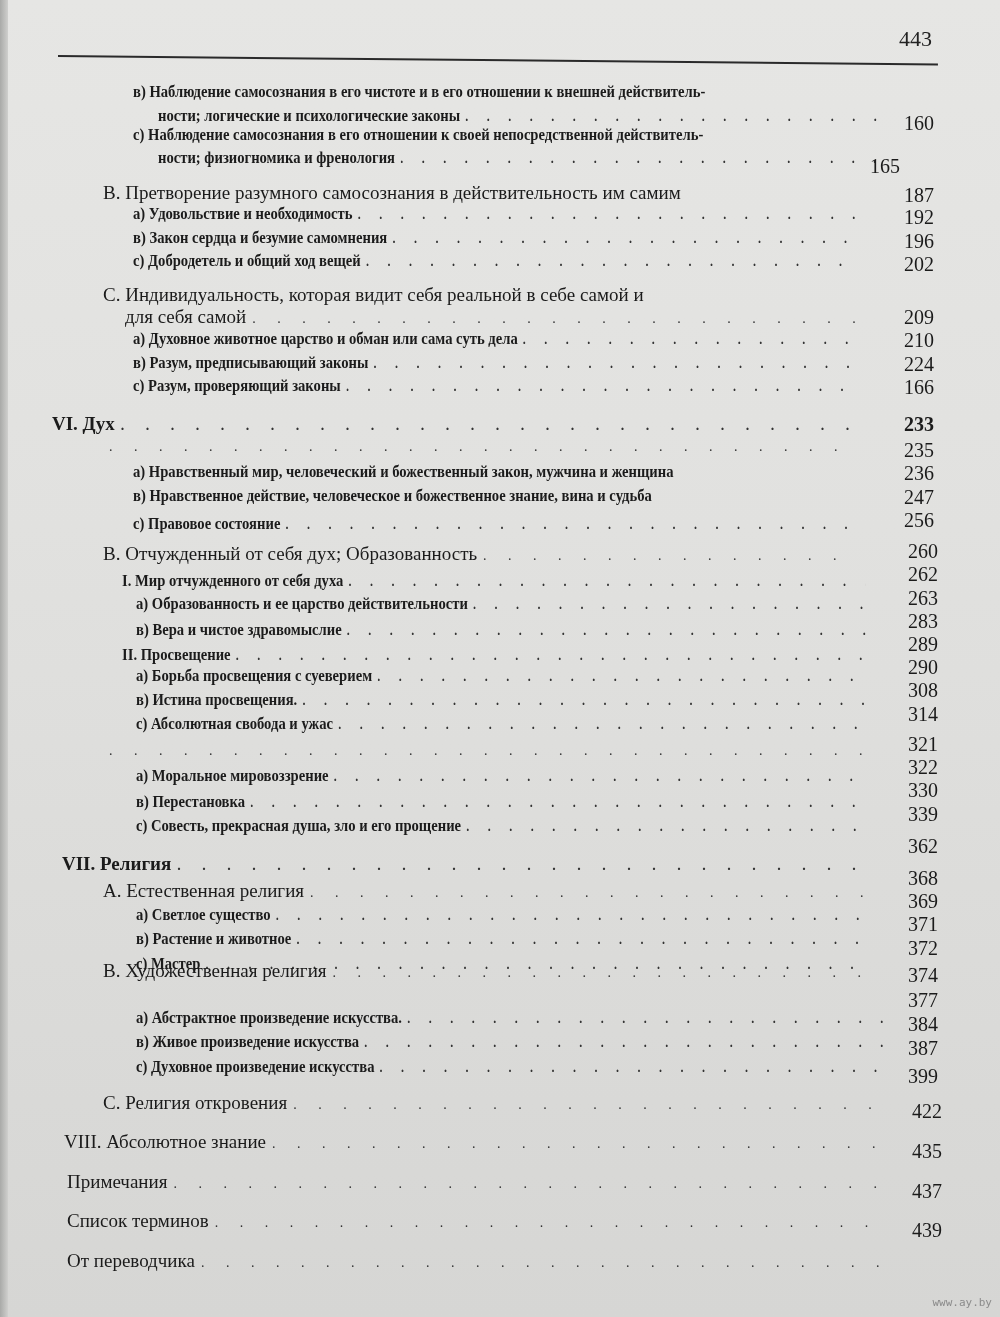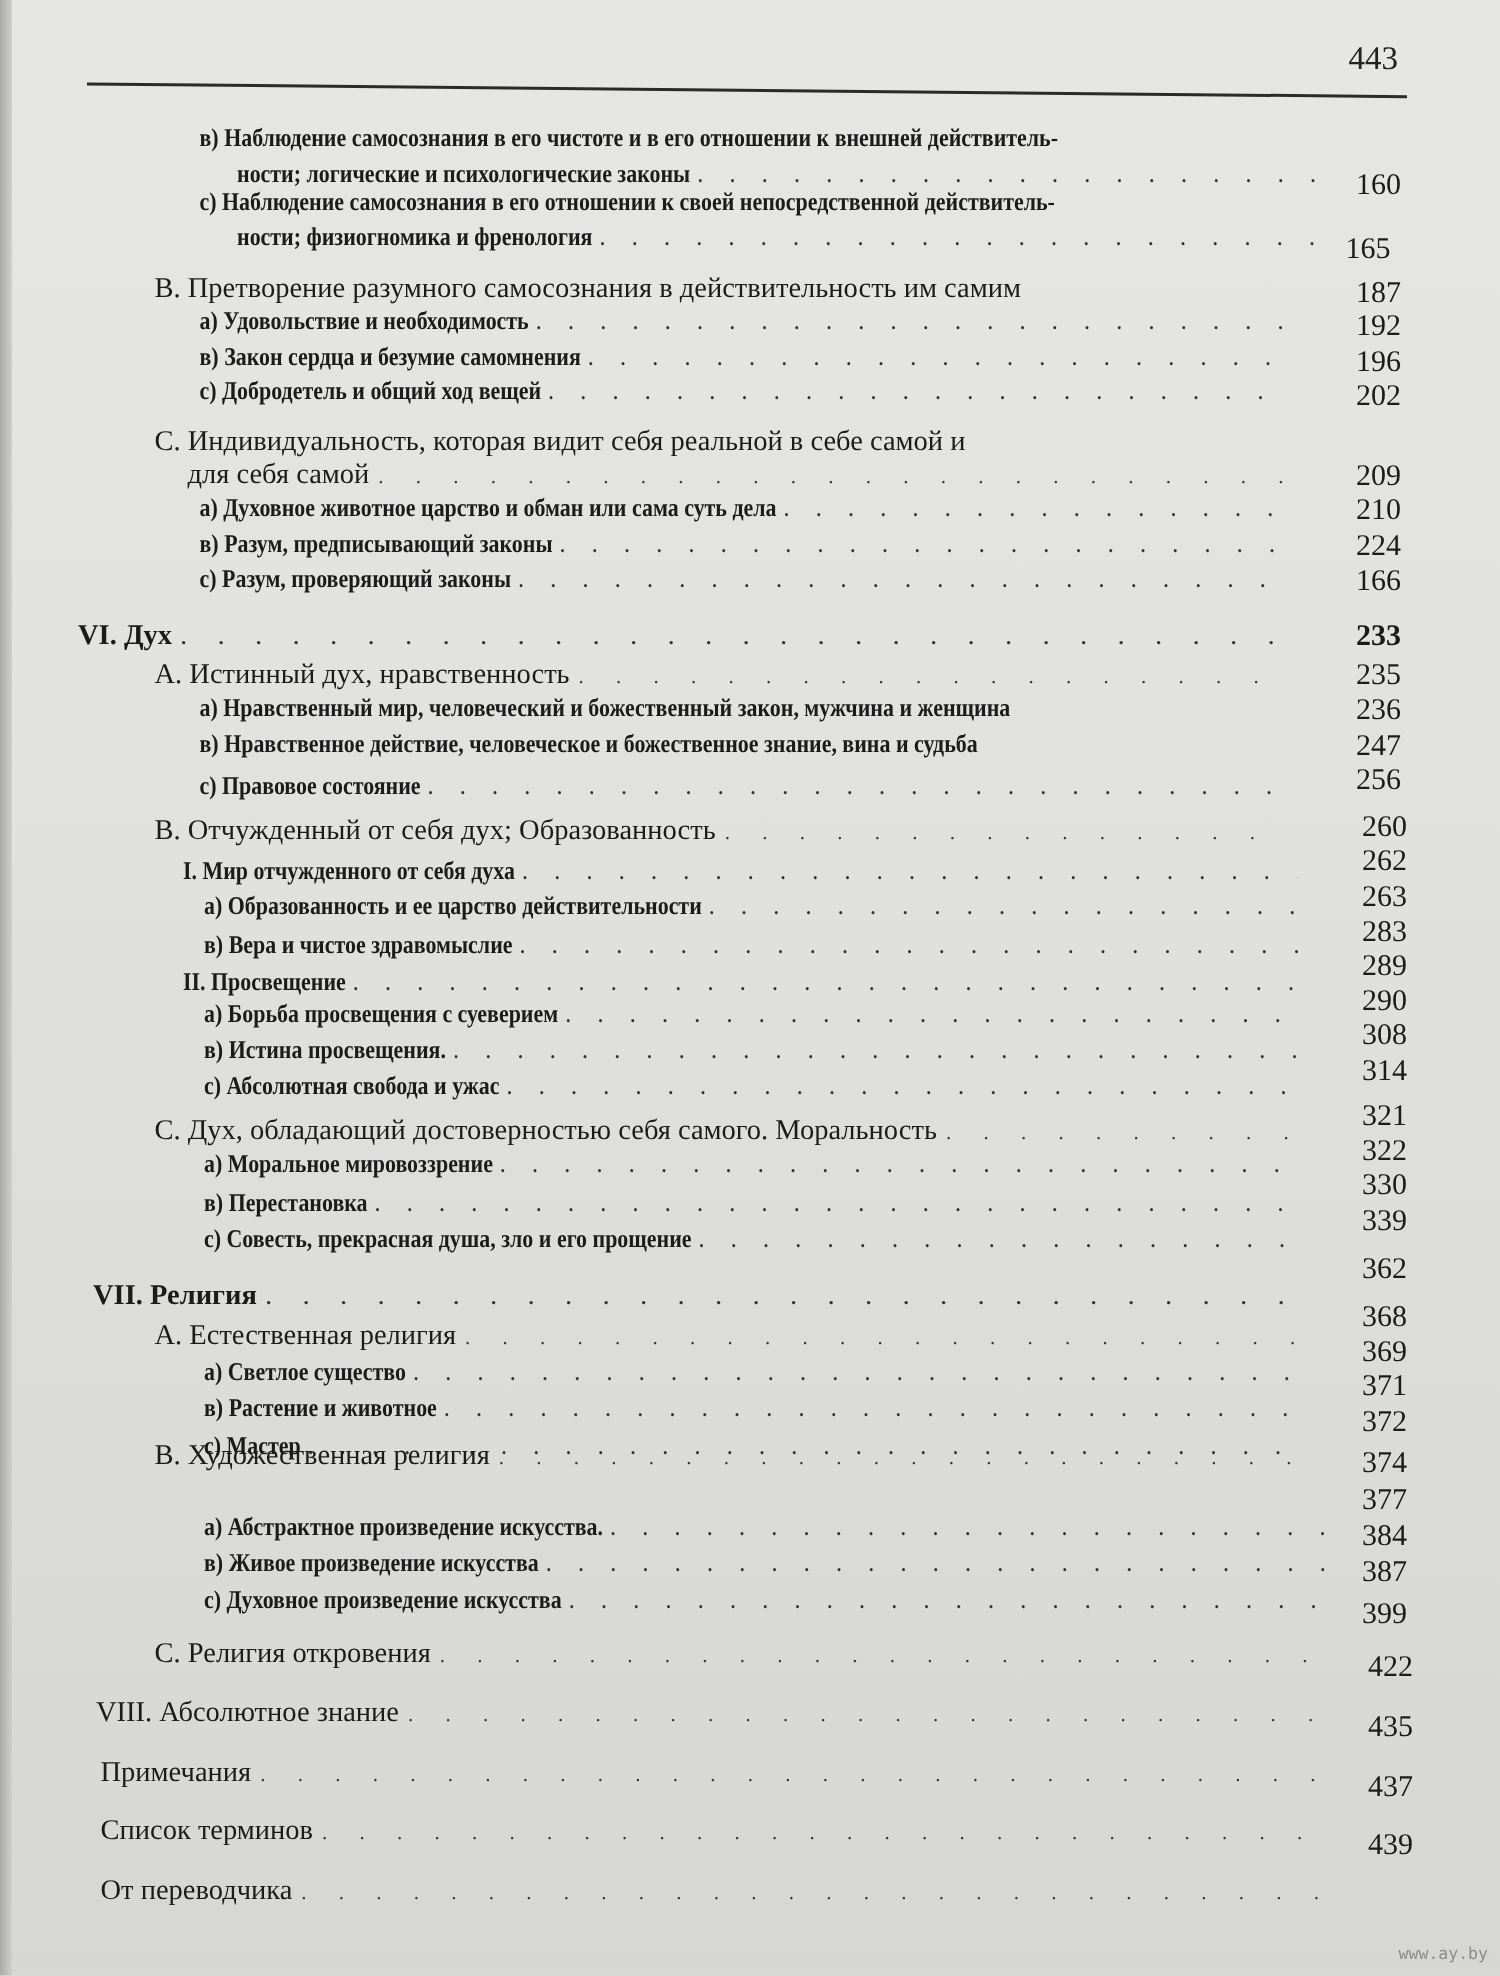--- a/index.html
+++ b/index.html
@@ -70,21 +70,21 @@
   </div>
   <div class="pn" style="left:874px; top:112px;">160</div>
 
   <div class="row lvl2" style="left:133px; top:125px; width:740px;">
     <span class="label">с) Наблюдение самосознания в его отношении к своей непосредственной действитель-</span>
   </div>
   <div class="row lvl2" style="left:158px; top:148px; width:850px;">
     <span class="label">ности; физиогномика и френология</span>
     <span class="dots"></span>
   </div>
-  <div class="pn" style="left:882px; top:155px;text-align:center;">165</div>
+  <div class="pn" style="left:840px; top:155px;">165</div>
 
   <div class="row lvl1" style="left:103px; top:182px; width:770px;">
     <span class="label">B. Претворение разумного самосознания в действительность им самим</span>
   </div>
   <div class="pn" style="left:874px; top:184px;">187</div>
 
   <div class="row lvl2" style="left:133px; top:204px; width:850px;">
     <span class="label">а) Удовольствие и необходимость</span>
     <span class="dots"></span>
   </div>
@@ -129,21 +129,20 @@
   </div>
   <div class="pn" style="left:874px; top:376px;">166</div>
 
   <div class="row lvl0" style="left:52px; top:413px; width:812px;">
     <span class="label">VI. Дух</span>
     <span class="dots"></span>
   </div>
   <div class="pn" style="left:874px; top:413px;font-weight:bold;">233</div>
 
   <div class="row lvl1" style="left:103px; top:439px; width:761px;">
-    <span class="label">A. Истинный дух, нравственность</span>
     <span class="dots"></span>
   </div>
   <div class="pn" style="left:874px; top:439px;">235</div>
 
   <div class="row lvl2" style="left:133px; top:462px; width:850px;">
     <span class="label">а) Нравственный мир, человеческий и божественный закон, мужчина и женщина</span>
   </div>
   <div class="pn" style="left:874px; top:462px;">236</div>
 
   <div class="row lvl2" style="left:133px; top:486px; width:850px;">
@@ -199,21 +198,20 @@
   </div>
   <div class="pn" style="left:878px; top:679px;">308</div>
 
   <div class="row lvl2" style="left:136px; top:714px; width:860px;">
     <span class="label">с) Абсолютная свобода и ужас</span>
     <span class="dots"></span>
   </div>
   <div class="pn" style="left:878px; top:703px;">314</div>
 
   <div class="row lvl1" style="left:103px; top:743px; width:770px;">
-    <span class="label">C. Дух, обладающий достоверностью себя самого. Моральность</span>
     <span class="dots"></span>
   </div>
   <div class="pn" style="left:878px; top:733px;">321</div>
 
   <div class="row lvl2" style="left:136px; top:766px; width:860px;">
     <span class="label">а) Моральное мировоззрение</span>
     <span class="dots"></span>
   </div>
   <div class="pn" style="left:878px; top:756px;">322</div>
 

